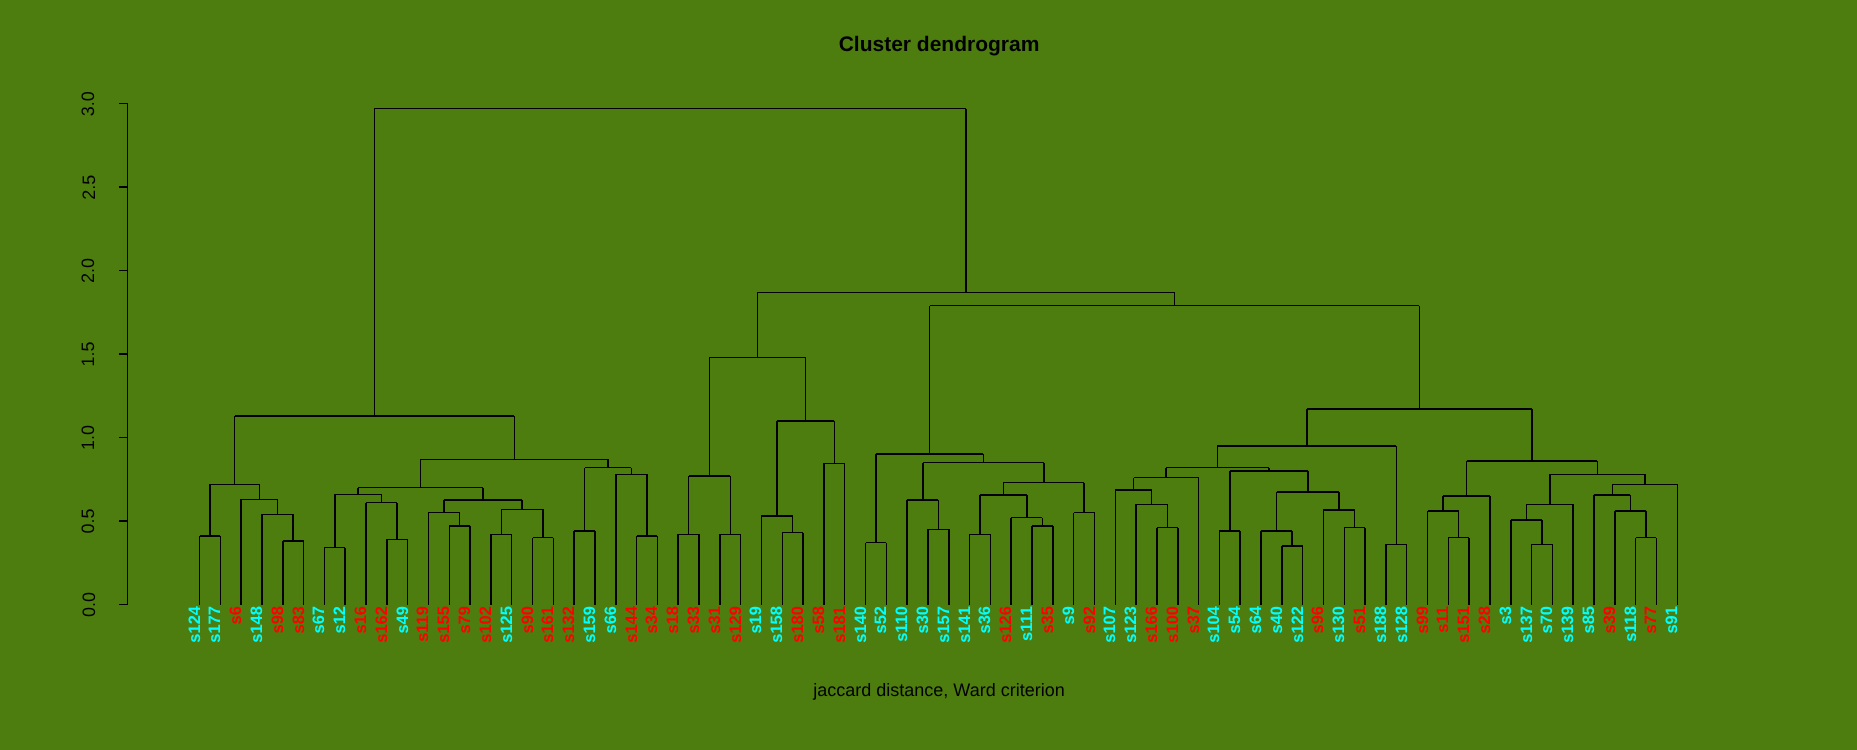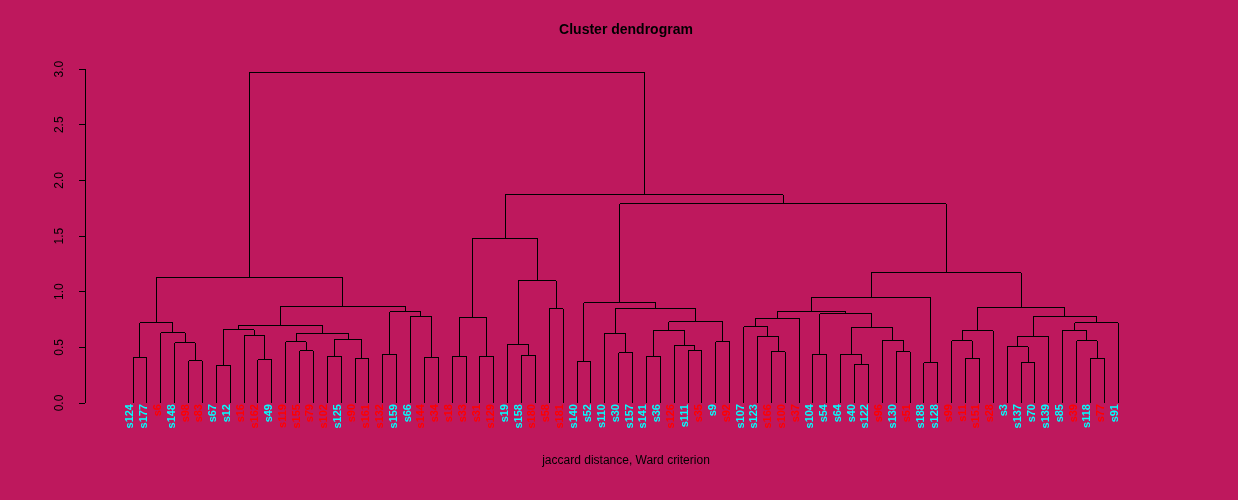--- a/index.html
+++ b/index.html
@@ -1,16 +1,16 @@
 <!DOCTYPE html>
 <html><head>
 <meta charset="utf-8">
 <style>
   html,body{margin:0;padding:0;background:#ffffff;}
-  #stage{position:relative;width:1238px;height:500px;background:#be185d;overflow:hidden;
+  #stage{position:relative;width:1238px;height:500px;background:#4d7c0f;overflow:hidden;
          font-family:"Liberation Sans", sans-serif;}
   .chart-title{position:absolute;top:21px;left:0;width:1252px;text-align:center;
                font-size:14px;font-weight:bold;color:#000;}
   .chart-xlabel{position:absolute;top:453px;left:0;width:1252px;text-align:center;
                 font-size:12px;color:#000;}
   svg{position:absolute;top:0;left:0;}
   svg line{stroke:#000;stroke-width:1;shape-rendering:crispEdges;}
   svg text{font-family:"Liberation Sans", sans-serif;}
   .leaf-label{font-size:11px;font-weight:bold;}
   .y-tick-label{font-size:12px;fill:#000;}

